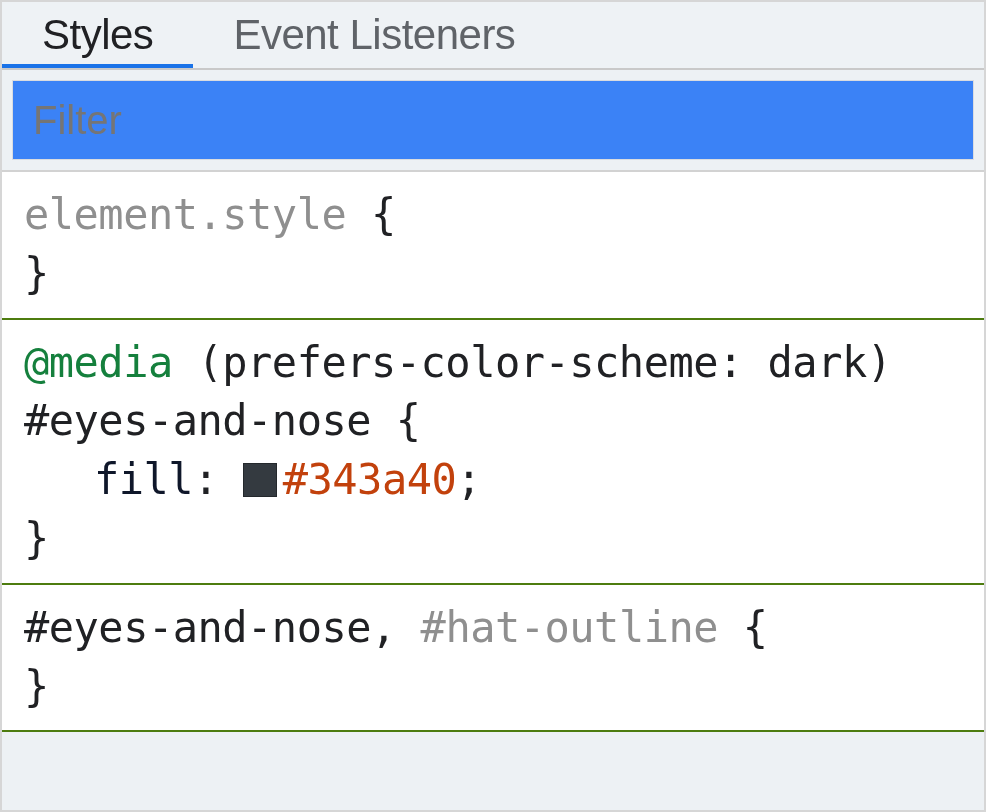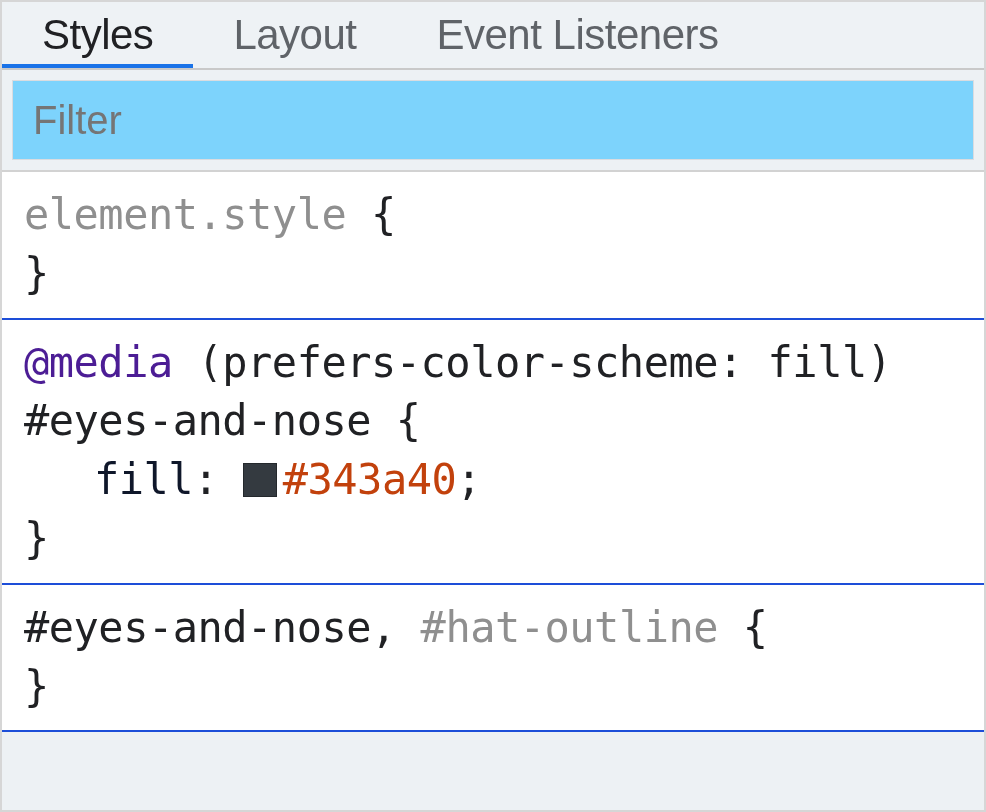--- a/index.html
+++ b/index.html
@@ -48,45 +48,45 @@
     padding: 10px;
     background: #edf1f4;
     border-bottom: 2px solid #d2d2d2;
   }
   .filter-input {
     width: 100%;
     height: 80px;
     font-size: 40px;
     padding: 16px 20px;
     border: 1px solid #dadce0;
-    background: #7dd3fc;
+    background: #3b82f6;
     color: #333;
     outline: none;
     font-family: inherit;
   }
   .filter-input::placeholder {
     color: #757575;
   }
   .rules {
     background: #edf1f4;
   }
   .rule {
     background: #fff;
-    border-bottom: 2px solid #1d4ed8;
+    border-bottom: 2px solid #4d7c0f;
     padding: 14px 22px;
     font-family: "SF Mono", ui-monospace, Menlo, Consolas, monospace;
     font-size: 42px;
     line-height: 1.4;
     color: #202124;
     cursor: text;
     letter-spacing: -0.5px;
   }
   .selector-line { white-space: pre; }
   .dim { color: #8f8f8f; }
-  .at-rule { color: #4c1d95; }
+  .at-rule { color: #15803d; }
   .prop-line { padding-left: 70px; white-space: nowrap; }
   .prop-name { color: #0f172a; }
   .prop-colon { color: #202124; }
   .prop-value { color: #c2410c; }
   .swatch {
     display: inline-block;
     width: 34px; height: 34px;
     border: 1px solid rgba(0,0,0,0.3);
     vertical-align: -3px;
     margin-right: 6px;
@@ -95,37 +95,36 @@
   .overridden { text-decoration: line-through; text-decoration-thickness: 2px; }
   .close-brace { }
 </style>
 </head>
 <body>
 
 <div class="devtools">
 
   <div class="tabbar">
     <div class="tab active">Styles</div>
-    <div class="tab">Layout</div>
     <div class="tab">Event Listeners</div>
   </div>
 
   <div class="filter-wrap">
     <input class="filter-input" type="text" placeholder="Filter" style="">
   </div>
 
   <div class="rules">
 
     <div class="rule">
       <div class="selector-line"><span class="dim">element.style</span><span> {</span></div>
       <div class="close-brace">}</div>
     </div>
 
     <div class="rule">
-      <div class="selector-line"><span class="at-rule">@media</span><span> (prefers-color-scheme: fill)</span></div>
+      <div class="selector-line"><span class="at-rule">@media</span><span> (prefers-color-scheme: dark)</span></div>
       <div class="selector-line"><span>#eyes-and-nose</span><span> {</span></div>
       <div class="prop-line">
         <span class="prop-name">fill</span><span class="prop-colon">: </span><span class="swatch" style="background:#343a40"></span><span class="prop-value">#343a40</span><span>;</span>
       </div>
       <div class="close-brace">}</div>
     </div>
 
     <div class="rule">
       <div class="selector-line"><span>#eyes-and-nose</span><span>, </span><span class="dim">#hat-outline</span><span> {</span></div>
       <div class="close-brace">}</div>

